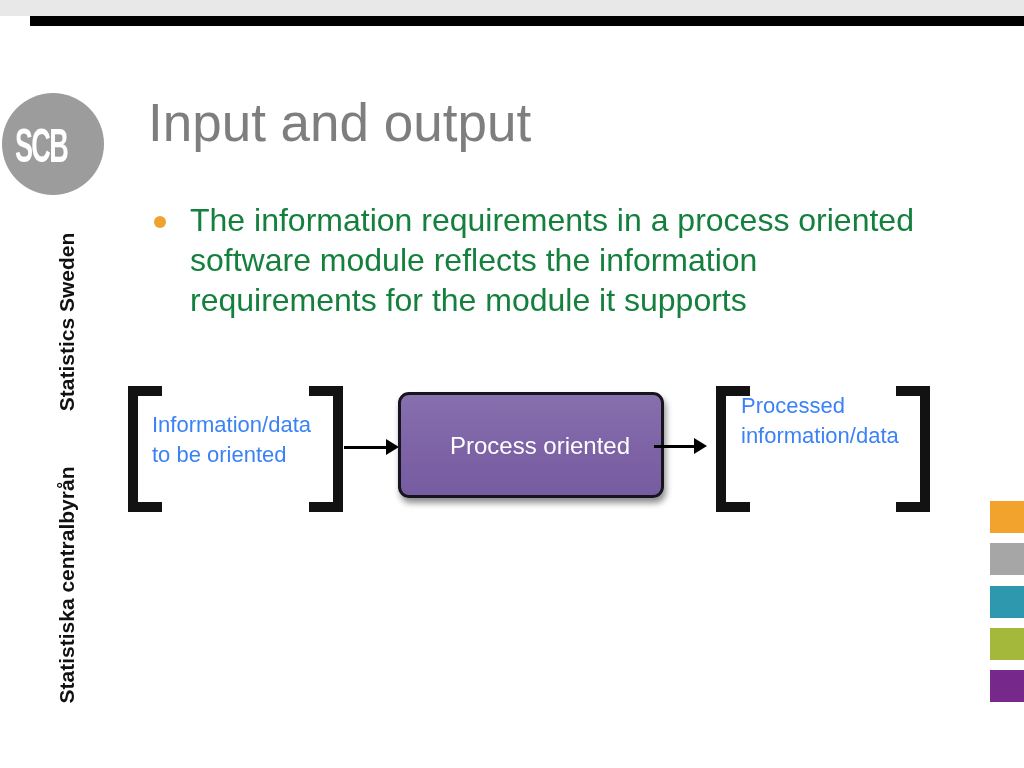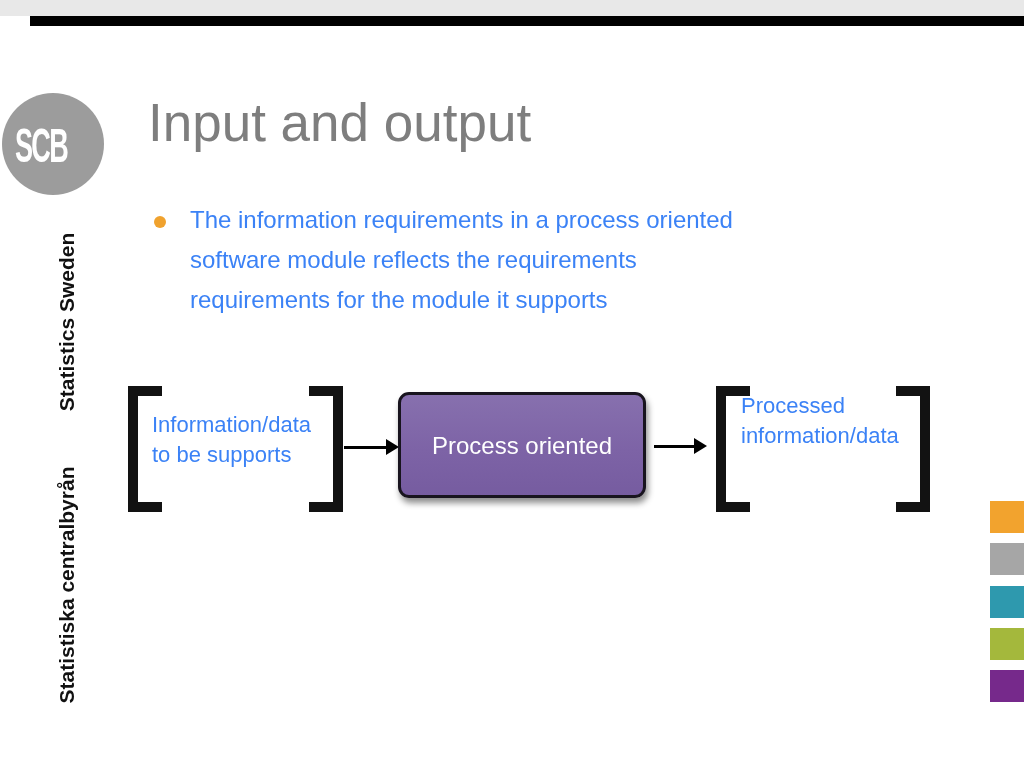--- a/index.html
+++ b/index.html
@@ -39,21 +39,21 @@
     font-size:53px; line-height:1.1; color:#7E7E7E; font-weight:400;text-align:center;
   }
 
   
   .bullet-dot {
     position:absolute; left:154px; top:200px; width:12px; height:12px;
     border-radius:50%; background:#F0A22E;
   }
   .bullet-text {
     position:absolute; left:190px; top:184px;
-    font-size:24px; line-height:40px; color:#3b82f6;
+    font-size:32px; line-height:40px; color:#15803d;
   }
 
   
   .bracket { position:absolute; width:24px; height:106px; top:370px; }
   .bracket-open  { border-left:10px solid #121212;  border-top:10px solid #121212; border-bottom:10px solid #121212; }
   .bracket-close { border-right:10px solid #121212; border-top:10px solid #121212; border-bottom:10px solid #121212; }
   .bl-open  { left:128px; }
   .bl-close { left:309px; }
   .br-open  { left:716px; }
   .br-close { left:896px; }
@@ -72,21 +72,21 @@
   }
   .arrow-1 { left:344px; top:423px; width:55px; }
   .arrow-2 { left:654px; top:422px; width:53px; }
 
   .module-box {
     position:absolute; left:398px; top:376px; width:242px; height:100px;
     background:linear-gradient(180deg, #8770AE 0%, #7D63A6 55%, #765CA0 100%);
     border:3px solid #18141E; border-radius:11px;
     box-shadow:2px 5px 6px rgba(0,0,0,0.45);
     display:flex; align-items:center; justify-content:center;
-    color:#fff; font-size:24px; line-height:31px; text-align:center;
+    color:#fff; font-size:24px; line-height:31px; text-align:center;padding-left:18px;
   }
 
   
   .decor-square { position:absolute; left:990px; width:34px; height:32px; }
   .sq-0 { top:485px; }
   .sq-1 { top:527px; }
   .sq-2 { top:570px; }
   .sq-3 { top:612px; }
   .sq-4 { top:654px; }
 </style>
@@ -103,28 +103,28 @@
   </div>
 
   <div class="vtext vtext-top">Statistics Sweden</div>
   <div class="vtext vtext-bottom">Statistiska centralbyrån</div>
 
   <div class="title">Input and output</div>
 
   <div class="bullet-dot"></div>
   <div class="bullet-text">
     <div>The information requirements in a process oriented</div>
-    <div>software module reflects the requirements</div>
+    <div>software module reflects the information</div>
     <div>requirements for the module it supports</div>
   </div>
 
   <div class="bracket bracket-open bl-open"></div>
   <div class="io-label input-label">
     <div>Information/data</div>
-    <div>to be supports</div>
+    <div>to be oriented</div>
   </div>
   <div class="bracket bracket-close bl-close"></div>
 
   <div class="arrow arrow-1">
     <div class="arrow-line"></div>
     <div class="arrow-head"></div>
   </div>
 
   <div class="module-box">
     <div>Process oriented</div>

